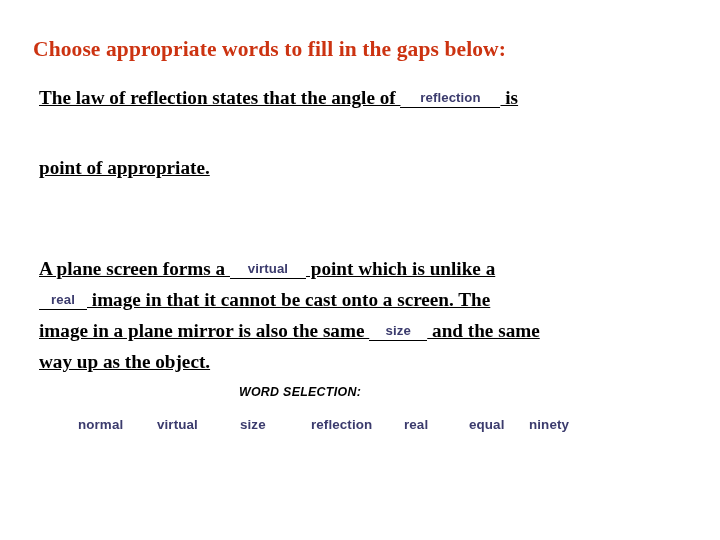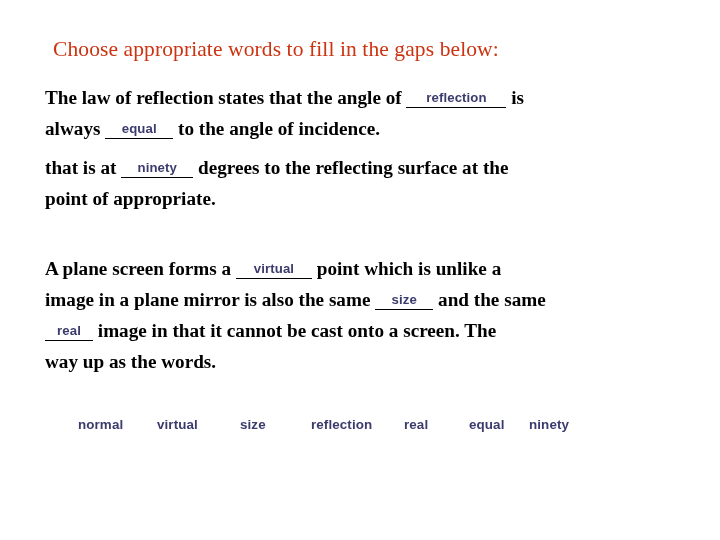--- a/index.html
+++ b/index.html
@@ -23,39 +23,39 @@
     background: #ffffff;
   }
 
   
   .title {
     position: absolute;
     left: 33px;
     top: 36px;
     width: 660px;
     font-family: "Liberation Serif", "DejaVu Serif", serif;
-    font-weight: normal;
+    font-weight: bold;
     font-size: 21.5px;
     line-height: 26px;
     color: #cc3311;
     letter-spacing: 0.1px;
     white-space: nowrap;
-    margin-left: 20px;
   }
 
   
   .body-block {
     position: absolute;
-    left: 45px;
+    left: 39px;
     width: 648px;
     font-family: "Liberation Serif", "DejaVu Serif", serif;
     font-weight: bold;
     font-size: 19.2px;
     line-height: 31px;
     color: #000000;
+    text-decoration: underline;
   }
   .para-1 { top: 82px; }
   .para-2 { top: 152px; }
   .para-3 { top: 253px; }
 
   .line {
     display: block;
     white-space: nowrap;
   }
 
@@ -128,56 +128,51 @@
 <div class="slide">
 
   <div class="title">Choose appropriate words to fill in the gaps below:</div>
 
   <div class="body-block para-1">
 
     <span class="line">
       <span>The law of reflection states that the angle of </span><span class="blank w-reflection">reflection</span><span> is</span>
     </span>
 
-    <span class="line">
-      <span>always </span><span class="blank w-equal">equal</span><span> to the angle of incidence.</span>
-    </span>
   </div>
 
   <div class="body-block para-2">
 
 
-    <span class="line">
-      <span>that is at </span><span class="blank w-ninety">ninety</span><span> degrees to the reflecting surface at the</span>
-    </span>
 
     <span class="line">
       <span>point of appropriate.</span>
     </span>
   </div>
 
   <div class="body-block para-3">
 
     <span class="line">
       <span>A plane screen forms a </span><span class="blank w-virtual">virtual</span><span> point which is unlike a</span>
     </span>
 
     <span class="line">
+      <span class="blank w-real">real</span><span> image in that it cannot be cast onto a screen. The</span>
+    </span>
+
+    <span class="line">
       <span>image in a plane mirror is also the same </span><span class="blank w-size">size</span><span> and the same</span>
     </span>
 
     <span class="line">
-      <span class="blank w-real">real</span><span> image in that it cannot be cast onto a screen. The</span>
-    </span>
-
-    <span class="line">
-      <span>way up as the words.</span>
+      <span>way up as the object.</span>
     </span>
   </div>
 
+  <div class="wordsel-heading">WORD SELECTION:</div>
 
   <div class="wordbank">
     <span class="word wb-0">normal</span>
     <span class="word wb-1">virtual</span>
     <span class="word wb-2">size</span>
     <span class="word wb-3">reflection</span>
     <span class="word wb-4">real</span>
     <span class="word wb-5">equal</span>
     <span class="word wb-6">ninety</span>
   </div>

